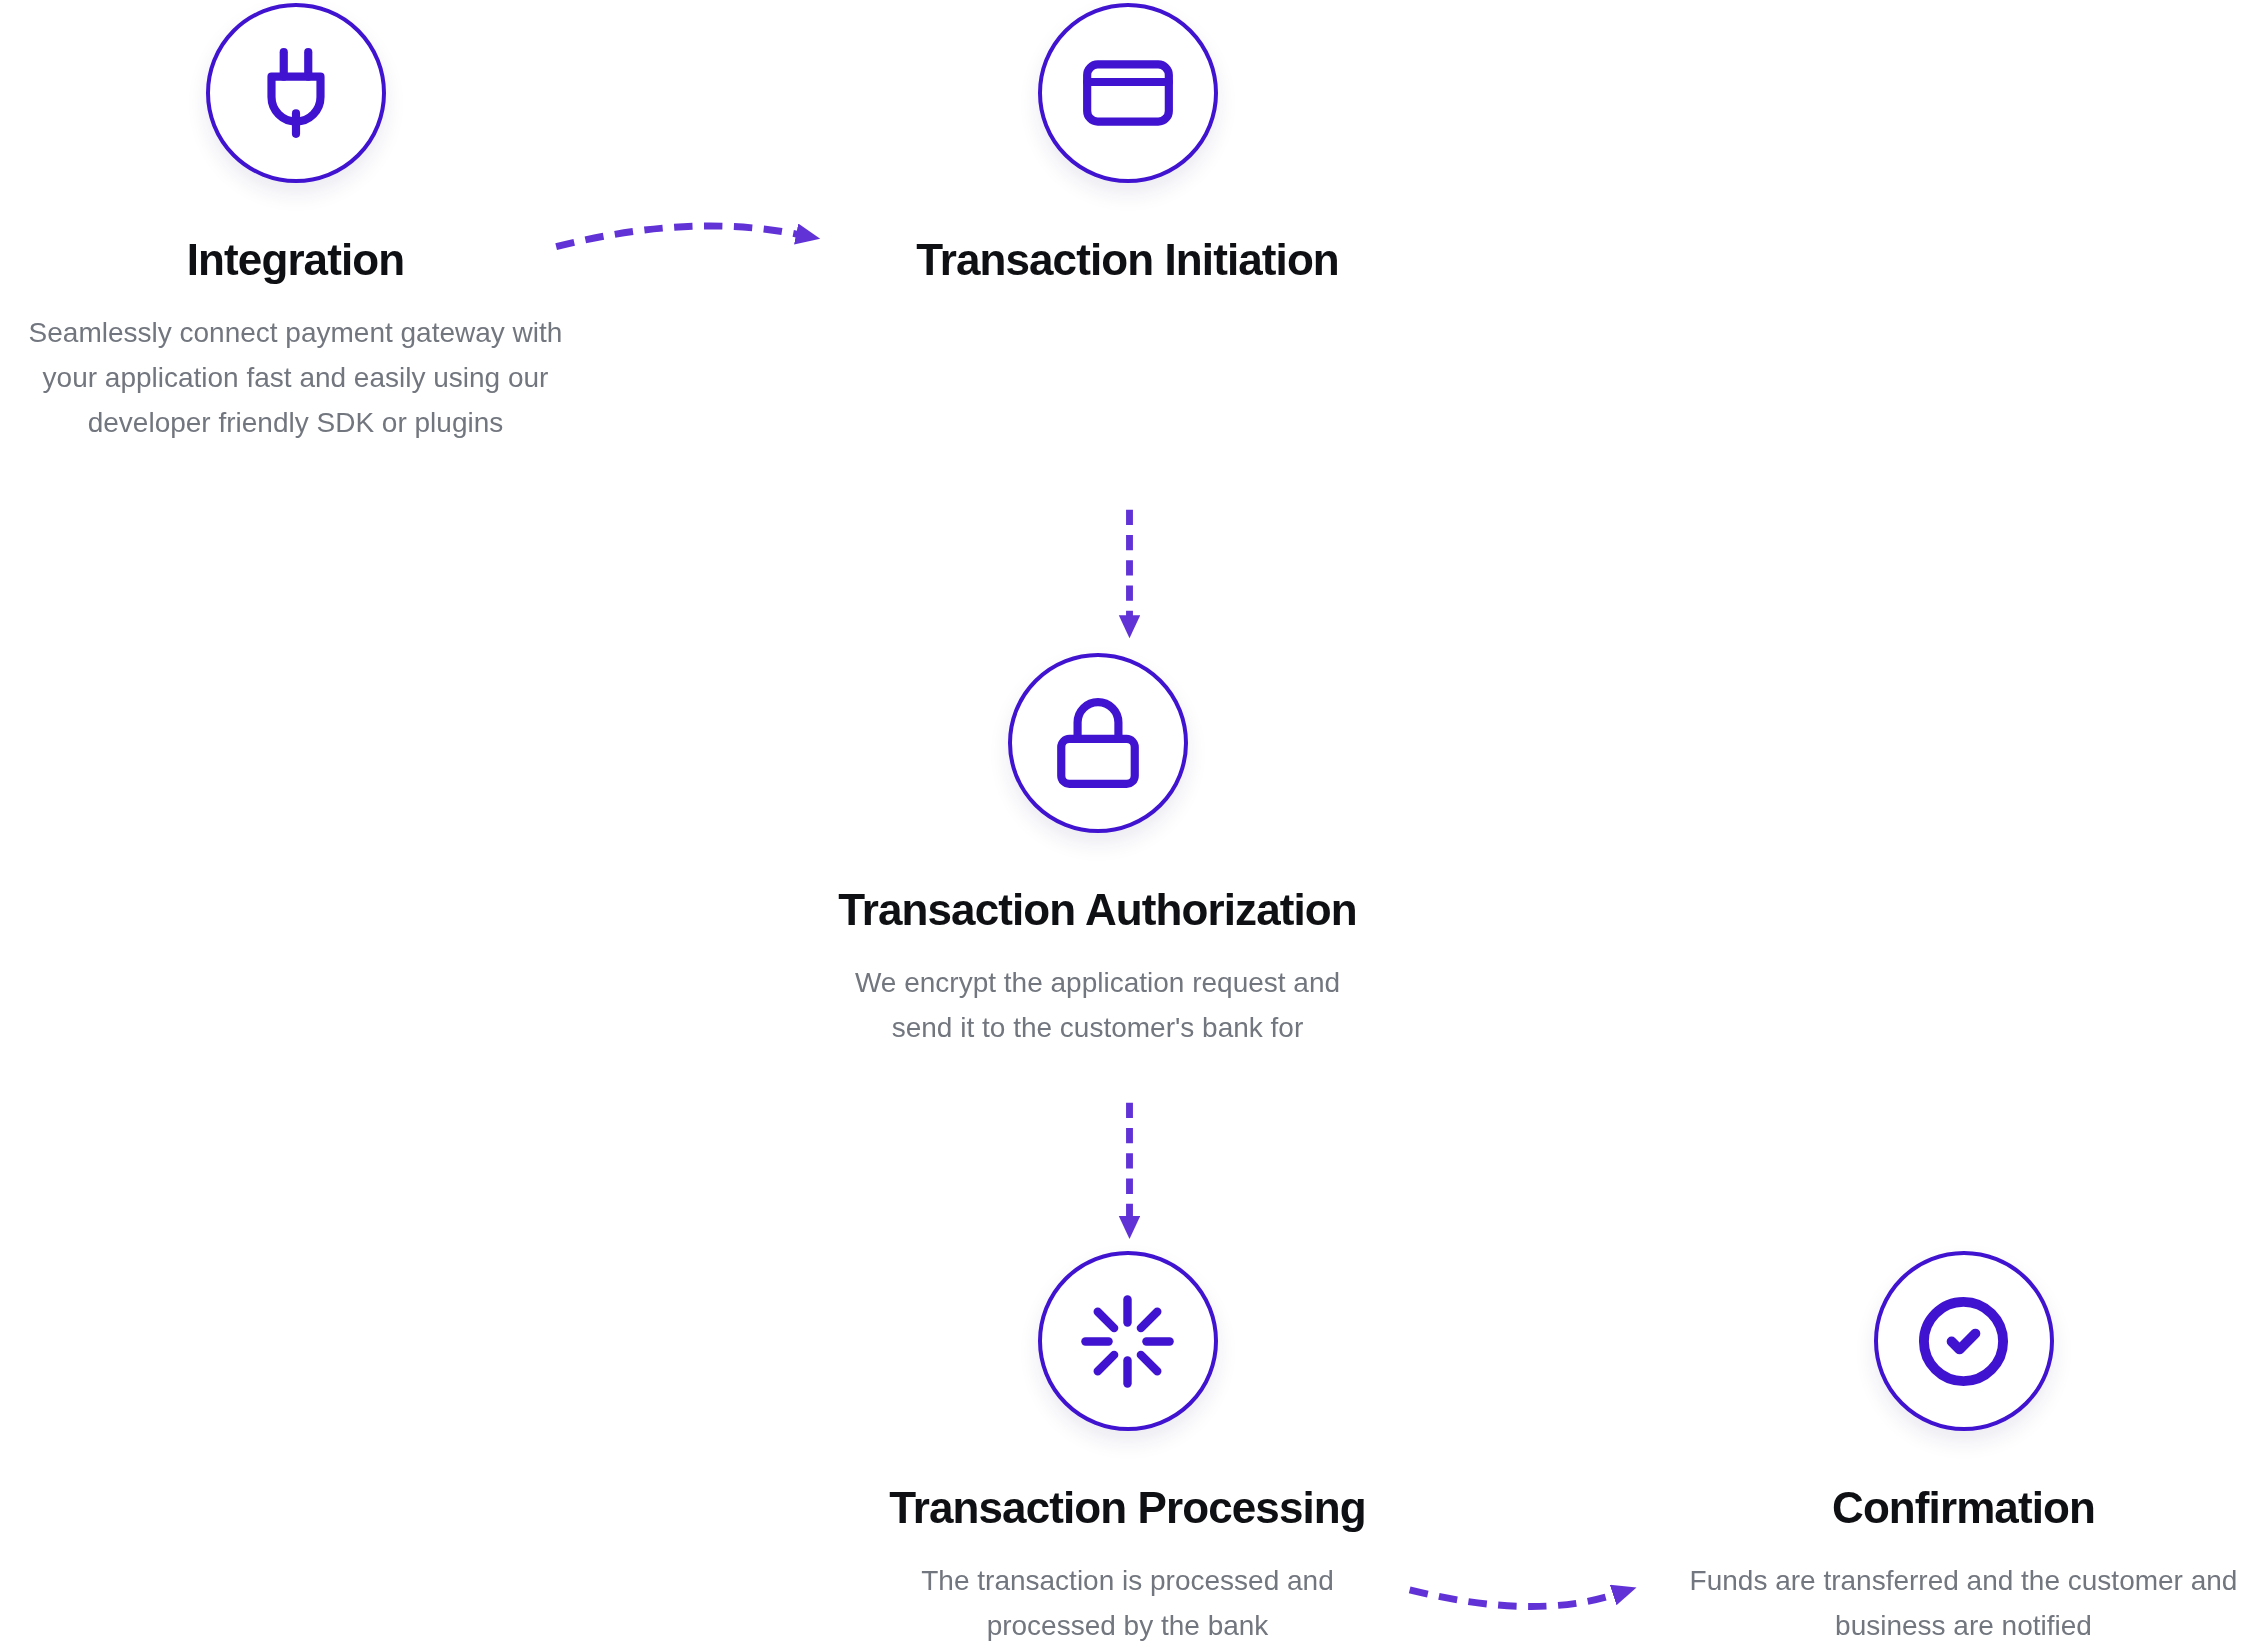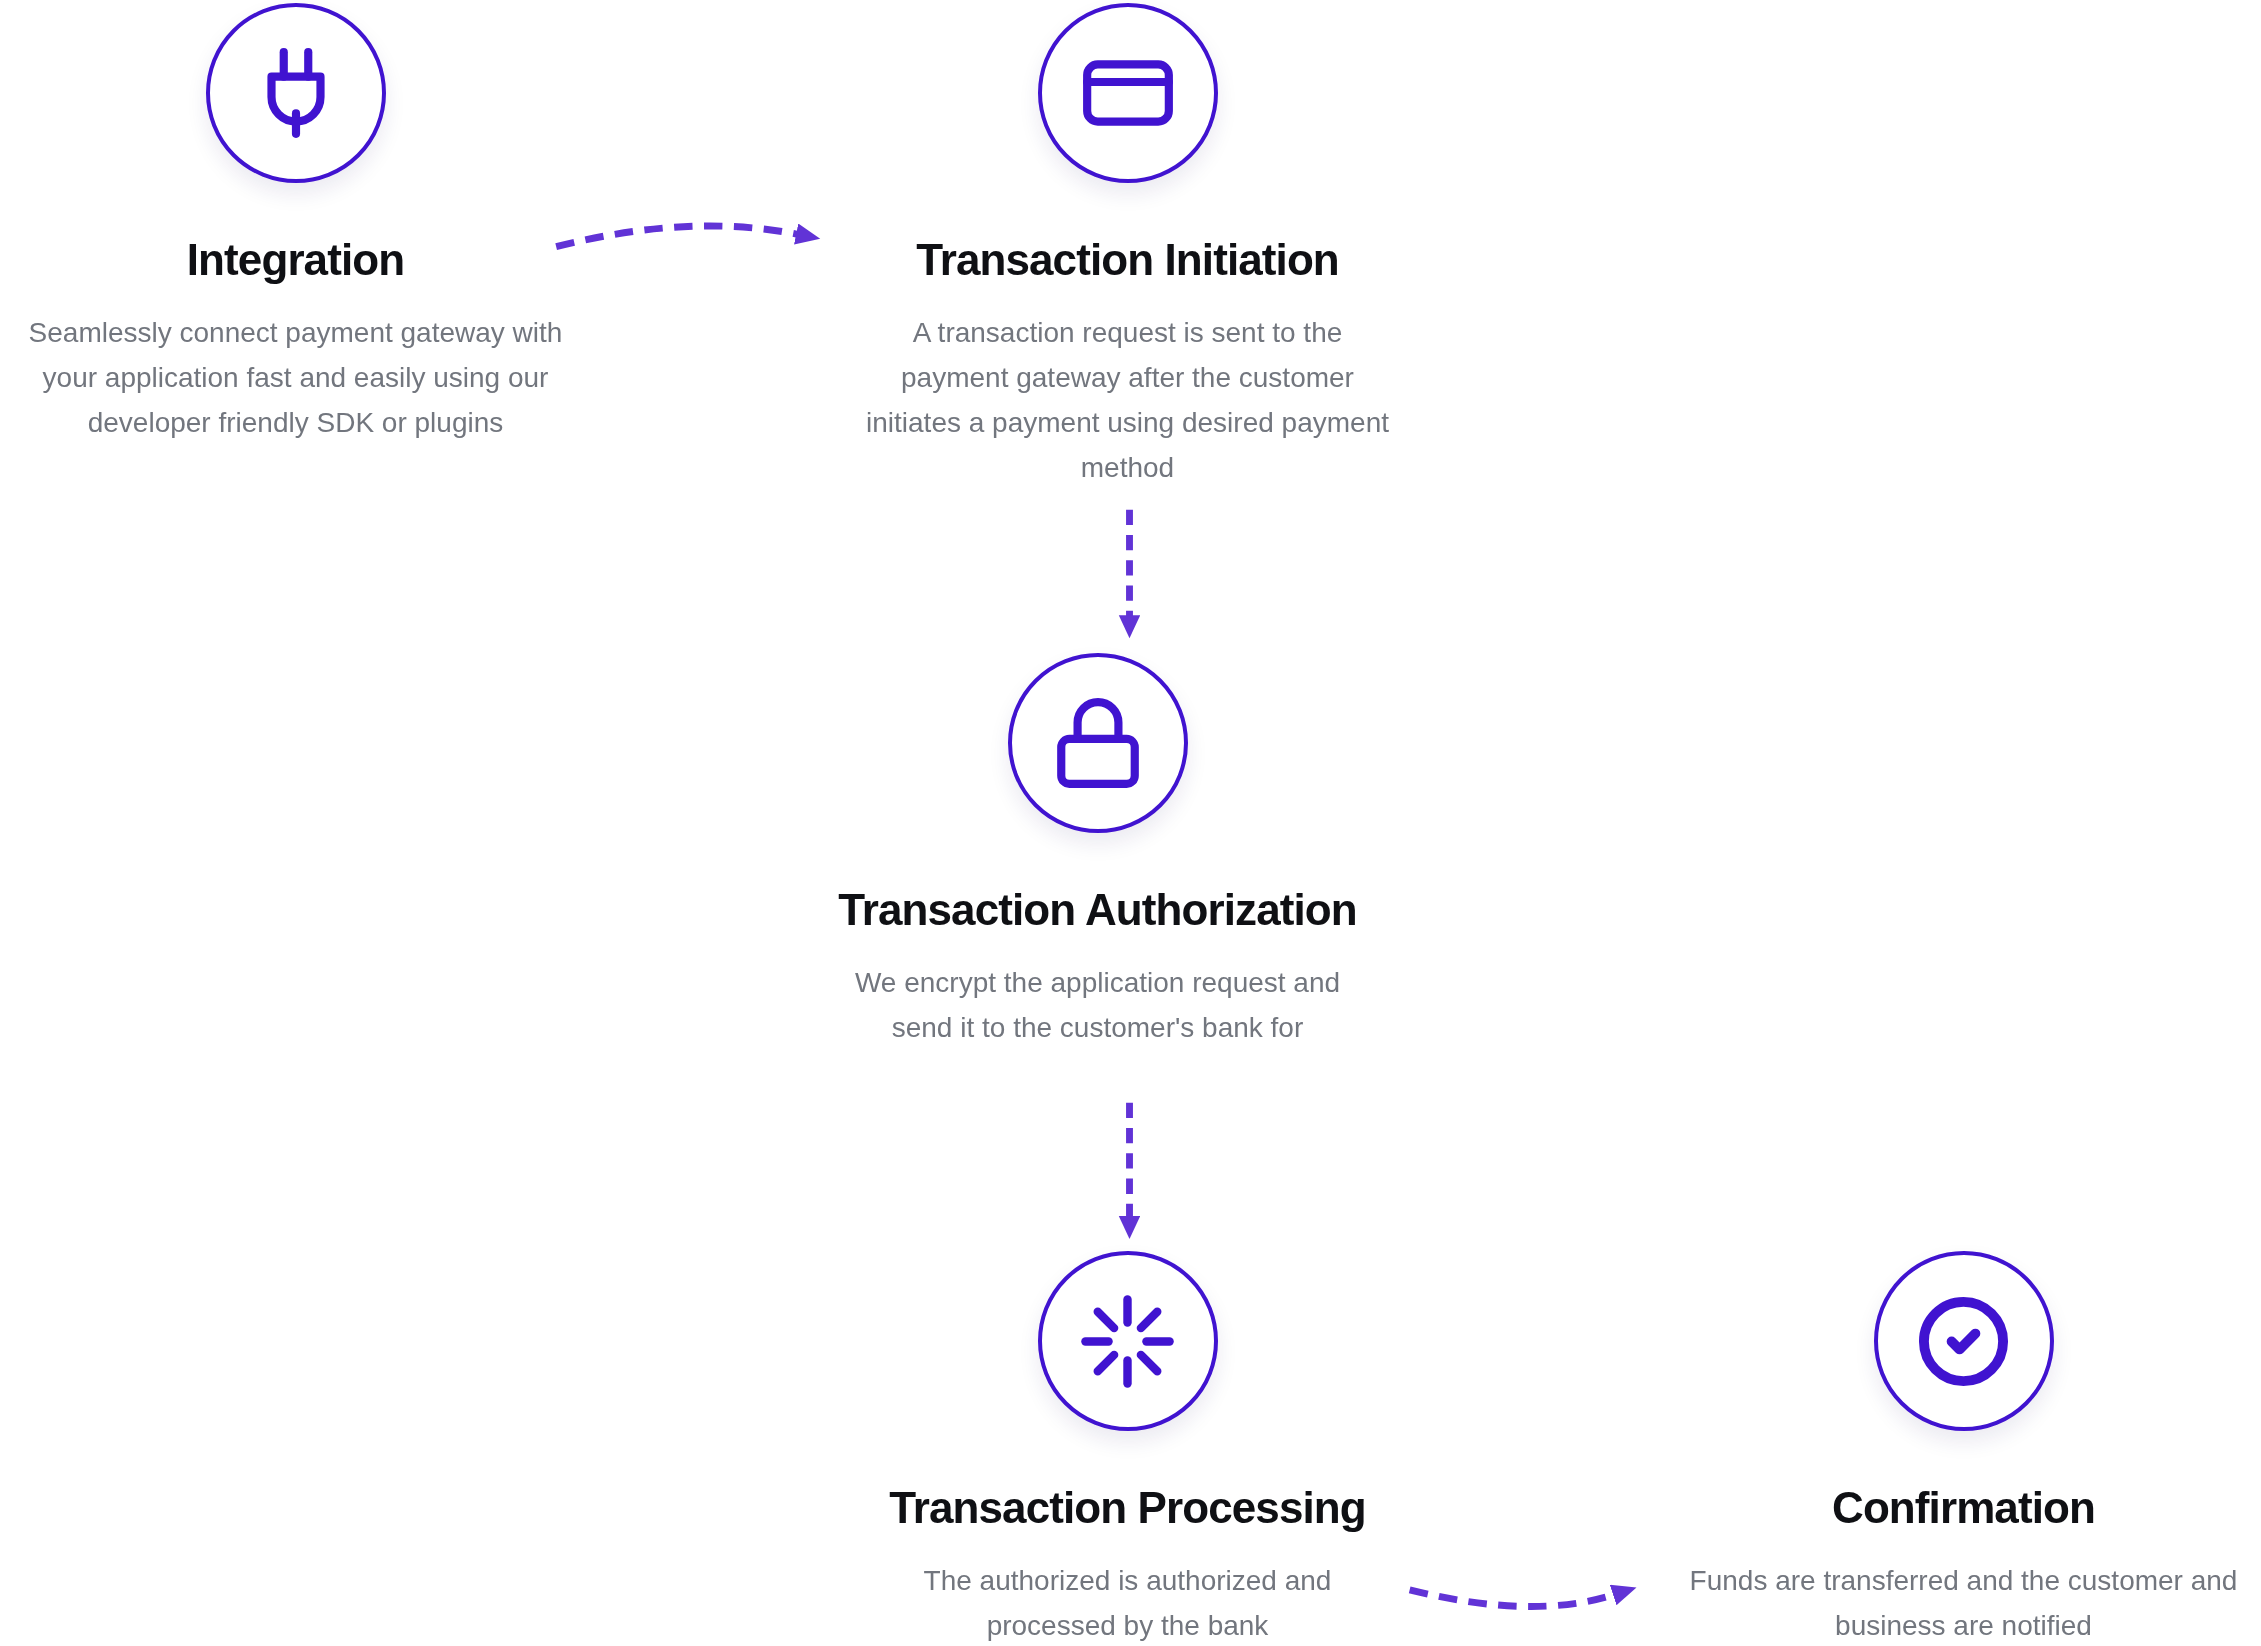--- a/index.html
+++ b/index.html
@@ -74,26 +74,20 @@
   </section>
 
   <section class="step" id="step-transaction-initiation">
     <div class="circle">
       <svg width="98" height="98" viewBox="0 0 24 24" fill="none" stroke="currentColor" stroke-width="2" stroke-linecap="round" stroke-linejoin="round">
         <rect x="2" y="5" width="20" height="14" rx="2.6"></rect>
         <line x1="2" y1="9.3" x2="22" y2="9.3"></line>
       </svg>
     </div>
     <h3 class="title">Transaction Initiation</h3>
-    <div class="desc">
-      <div class="line">A transaction request is sent to the</div>
-      <div class="line">payment gateway after the customer</div>
-      <div class="line">initiates a payment using desired payment</div>
-      <div class="line">method</div>
-    </div>
   </section>
 
   <section class="step" id="step-transaction-authorization">
     <div class="circle">
       <svg width="98" height="98" viewBox="0 0 24 24" fill="none" stroke="currentColor" stroke-width="2" stroke-linecap="round" stroke-linejoin="round">
         <rect x="3" y="11" width="18" height="11" rx="2"></rect>
         <path d="M7 11V7a5 5 0 0 1 10 0v4"></path>
       </svg>
     </div>
     <h3 class="title">Transaction Authorization</h3>
@@ -111,21 +105,21 @@
         <path d="M2 12h5.5"></path>
         <path d="M16.5 12H22"></path>
         <path d="M19.07 4.93 15.18 8.82"></path>
         <path d="M19.07 19.07 15.18 15.18"></path>
         <path d="M4.93 19.07 8.82 15.18"></path>
         <path d="M4.93 4.93 8.82 8.82"></path>
       </svg>
     </div>
     <h3 class="title">Transaction Processing</h3>
     <div class="desc">
-      <div class="line">The authorized is authorized and</div>
+      <div class="line">The transaction is processed and</div>
       <div class="line">processed by the bank</div>
     </div>
   </section>
 
   <section class="step" id="step-confirmation">
     <div class="circle">
       <svg width="95" height="95" viewBox="0 0 24 24" fill="none" stroke="currentColor" stroke-width="2.5" stroke-linecap="round" stroke-linejoin="round">
         <circle cx="12" cy="12" r="10"></circle>
         <path d="m9 12 2 2 4-4"></path>
       </svg>

